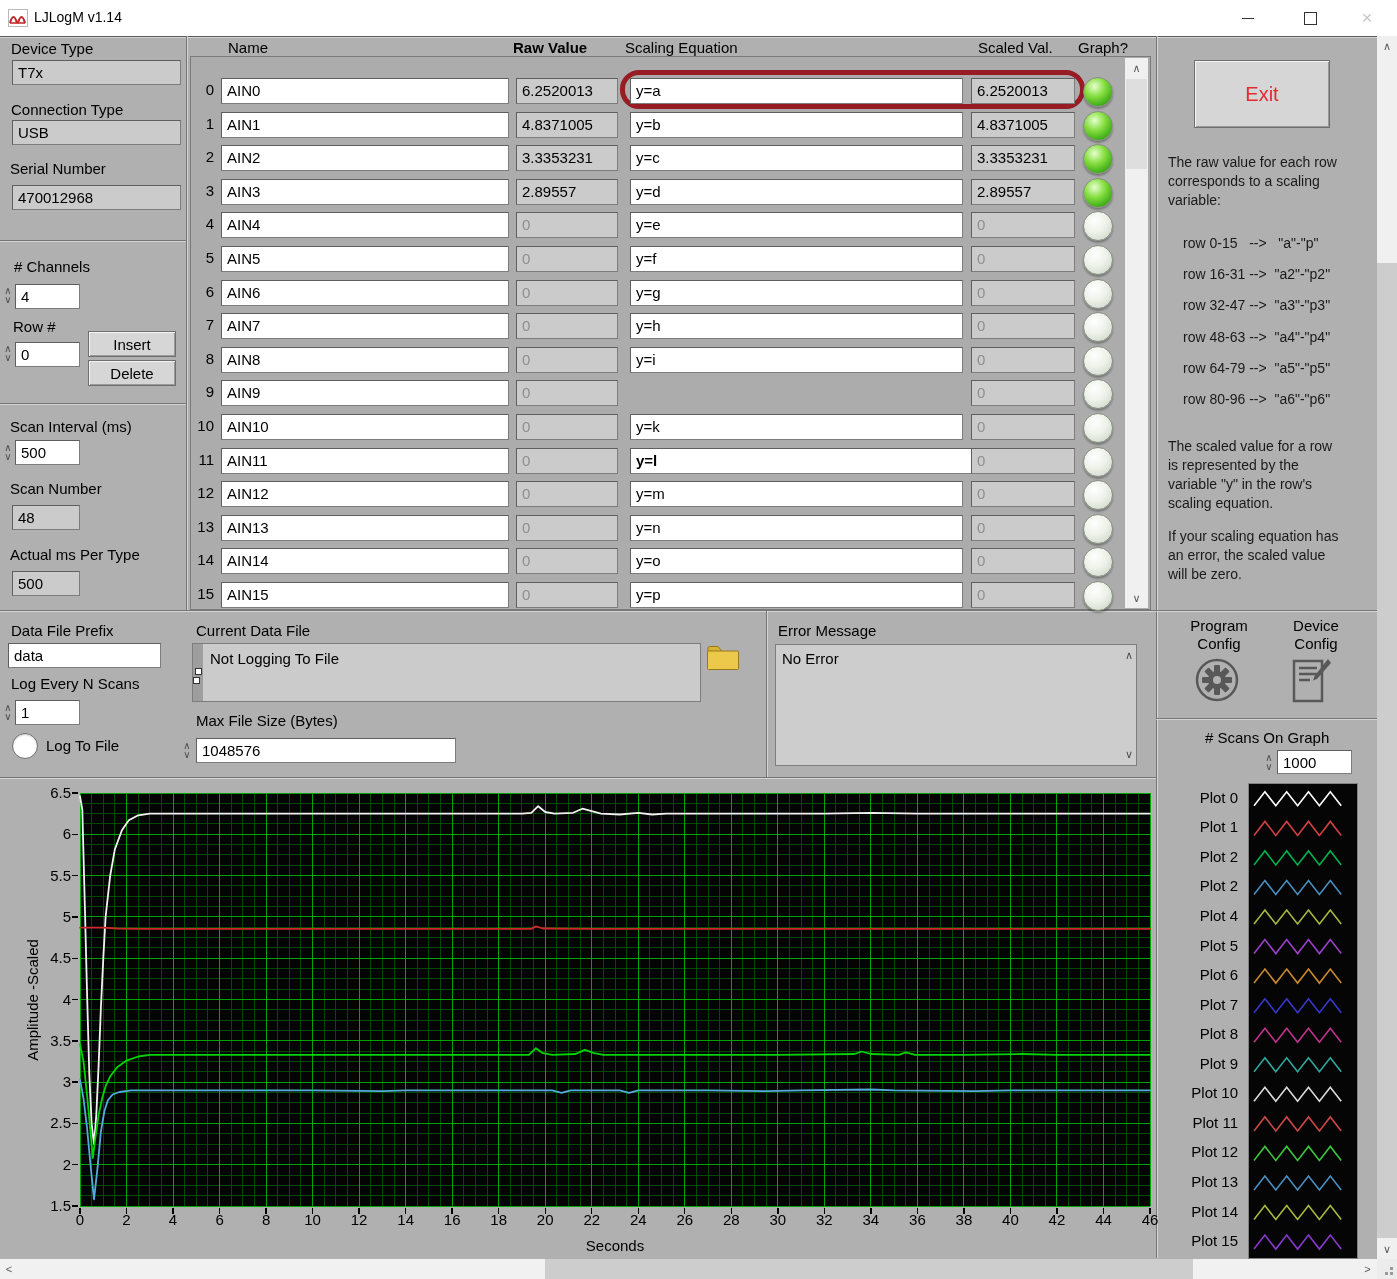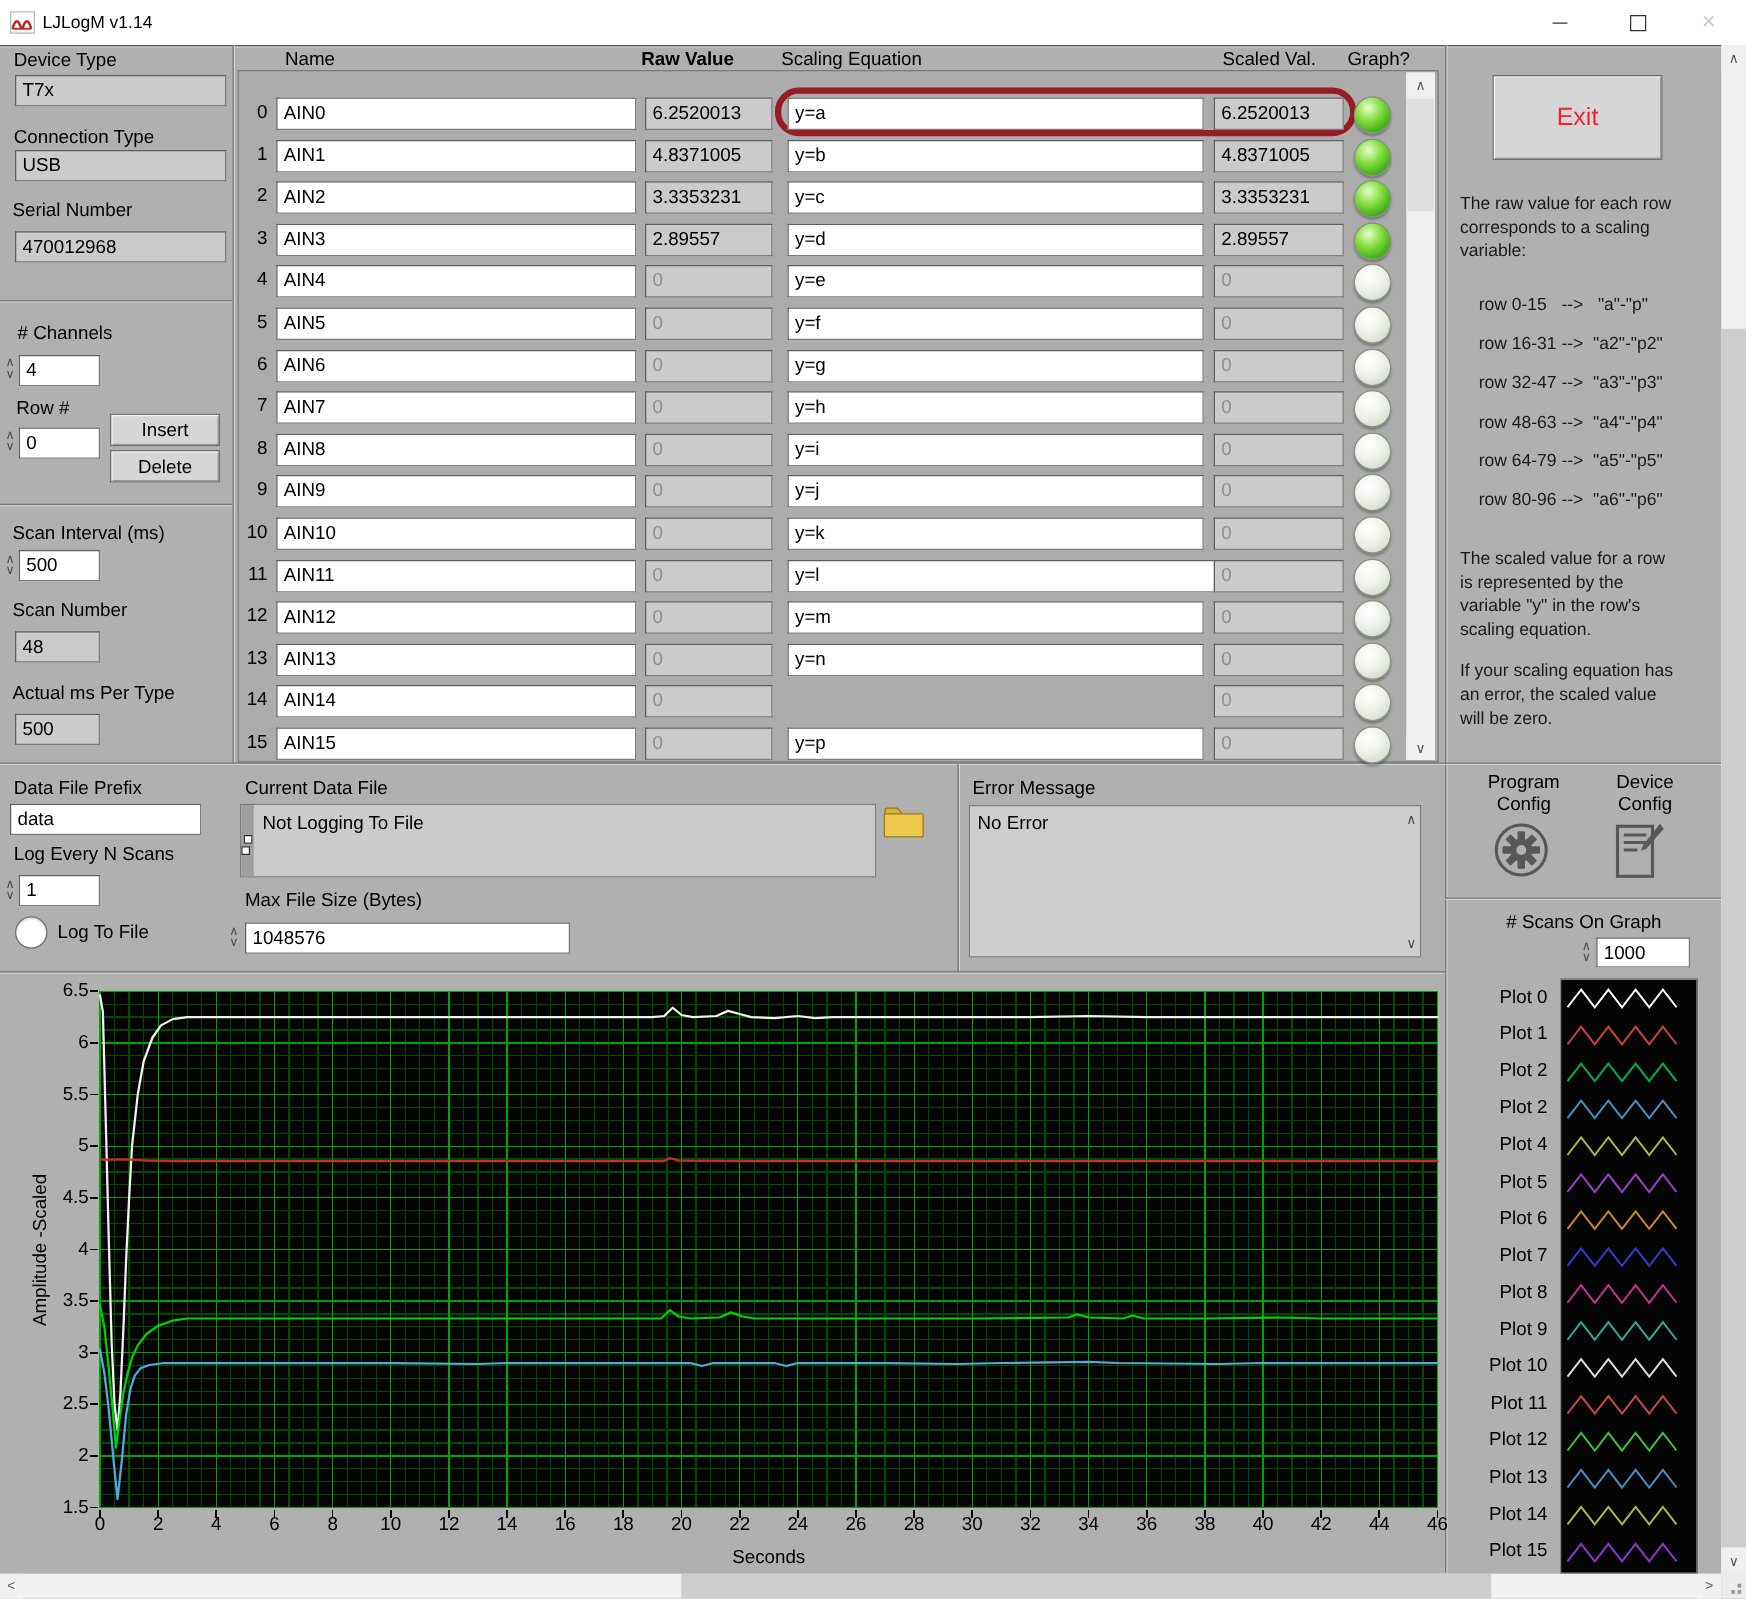--- a/index.html
+++ b/index.html
@@ -479,50 +479,50 @@
     <div class="led off" style="left: 1083px; top: 312.2px;"></div>
     <div class="lbl" style="left: 188px; top: 349.8px; width: 26px; text-align: right;">8</div>
     <div class="fldw" style="position: absolute; left: 221px; top: 346.8px; width: 288px; height: 26px;">AIN8</div>
     <div class="fldg dim" style="position: absolute; left: 516px; top: 346.8px; width: 102px; height: 26px;">0</div>
     <div class="fldw" style="position: absolute; left: 630px; top: 346.8px; width: 333px; height: 26px;">y=i</div>
     <div class="fldg dim" style="position: absolute; left: 971px; top: 346.8px; width: 104px; height: 26px;">0</div>
     <div class="led off" style="left: 1083px; top: 345.8px;"></div>
     <div class="lbl" style="left: 188px; top: 383.4px; width: 26px; text-align: right;">9</div>
     <div class="fldw" style="position: absolute; left: 221px; top: 380.4px; width: 288px; height: 26px;">AIN9</div>
     <div class="fldg dim" style="position: absolute; left: 516px; top: 380.4px; width: 102px; height: 26px;">0</div>
-    <div class="fldw" style="position: absolute; left: 630px; top: 380.4px; width: 333px; height: 26px;">y=j</div>
     <div class="fldg dim" style="position: absolute; left: 971px; top: 380.4px; width: 104px; height: 26px;">0</div>
     <div class="led off" style="left: 1083px; top: 379.4px;"></div>
     <div class="lbl" style="left: 188px; top: 417px; width: 26px; text-align: right;">10</div>
     <div class="fldw" style="position: absolute; left: 221px; top: 414px; width: 288px; height: 26px;">AIN10</div>
     <div class="fldg dim" style="position: absolute; left: 516px; top: 414px; width: 102px; height: 26px;">0</div>
     <div class="fldw" style="position: absolute; left: 630px; top: 414px; width: 333px; height: 26px;">y=k</div>
     <div class="fldg dim" style="position: absolute; left: 971px; top: 414px; width: 104px; height: 26px;">0</div>
     <div class="led off" style="left: 1083px; top: 413px;"></div>
     <div class="lbl" style="left: 188px; top: 450.6px; width: 26px; text-align: right;">11</div>
     <div class="fldw" style="position: absolute; left: 221px; top: 447.6px; width: 288px; height: 26px;">AIN11</div>
     <div class="fldg dim" style="position: absolute; left: 516px; top: 447.6px; width: 102px; height: 26px;">0</div>
-    <div class="fldw" style="position: absolute; left: 630px; top: 447.6px; width: 395px; height: 26px;">y=l</div>
+    <div class="fldw" style="position: absolute; left: 630px; top: 447.6px; width: 395px; height: 26px; font-weight: bold;">y=l</div>
     <div class="fldg dim" style="position: absolute; left: 971px; top: 447.6px; width: 104px; height: 26px;">0</div>
     <div class="led off" style="left: 1083px; top: 446.6px;"></div>
     <div class="lbl" style="left: 188px; top: 484.2px; width: 26px; text-align: right;">12</div>
     <div class="fldw" style="position: absolute; left: 221px; top: 481.2px; width: 288px; height: 26px;">AIN12</div>
     <div class="fldg dim" style="position: absolute; left: 516px; top: 481.2px; width: 102px; height: 26px;">0</div>
     <div class="fldw" style="position: absolute; left: 630px; top: 481.2px; width: 333px; height: 26px;">y=m</div>
     <div class="fldg dim" style="position: absolute; left: 971px; top: 481.2px; width: 104px; height: 26px;">0</div>
     <div class="led off" style="left: 1083px; top: 480.2px;"></div>
     <div class="lbl" style="left: 188px; top: 517.8px; width: 26px; text-align: right;">13</div>
     <div class="fldw" style="position: absolute; left: 221px; top: 514.8px; width: 288px; height: 26px;">AIN13</div>
     <div class="fldg dim" style="position: absolute; left: 516px; top: 514.8px; width: 102px; height: 26px;">0</div>
     <div class="fldw" style="position: absolute; left: 630px; top: 514.8px; width: 333px; height: 26px;">y=n</div>
     <div class="fldg dim" style="position: absolute; left: 971px; top: 514.8px; width: 104px; height: 26px;">0</div>
     <div class="led off" style="left: 1083px; top: 513.8px;"></div>
     <div class="lbl" style="left: 188px; top: 551.4px; width: 26px; text-align: right;">14</div>
     <div class="fldw" style="position: absolute; left: 221px; top: 548.4px; width: 288px; height: 26px;">AIN14</div>
     <div class="fldg dim" style="position: absolute; left: 516px; top: 548.4px; width: 102px; height: 26px;">0</div>
+    <div class="fldw" style="position: absolute; left: 630px; top: 548.4px; width: 333px; height: 26px;">y=o</div>
     <div class="fldg dim" style="position: absolute; left: 971px; top: 548.4px; width: 104px; height: 26px;">0</div>
     <div class="led off" style="left: 1083px; top: 547.4px;"></div>
     <div class="lbl" style="left: 188px; top: 585px; width: 26px; text-align: right;">15</div>
     <div class="fldw" style="position: absolute; left: 221px; top: 582px; width: 288px; height: 26px;">AIN15</div>
     <div class="fldg dim" style="position: absolute; left: 516px; top: 582px; width: 102px; height: 26px;">0</div>
     <div class="fldw" style="position: absolute; left: 630px; top: 582px; width: 333px; height: 26px;">y=p</div>
     <div class="fldg dim" style="position: absolute; left: 971px; top: 582px; width: 104px; height: 26px;">0</div>
     <div class="led off" style="left: 1083px; top: 581px;"></div>
     <div class="rowmap" style="left: 1183px; top: 235px;">row 0-15   --&gt;   "a"-"p"</div>
     <div class="rowmap" style="left: 1183px; top: 266.2px;">row 16-31 --&gt;  "a2"-"p2"</div>

